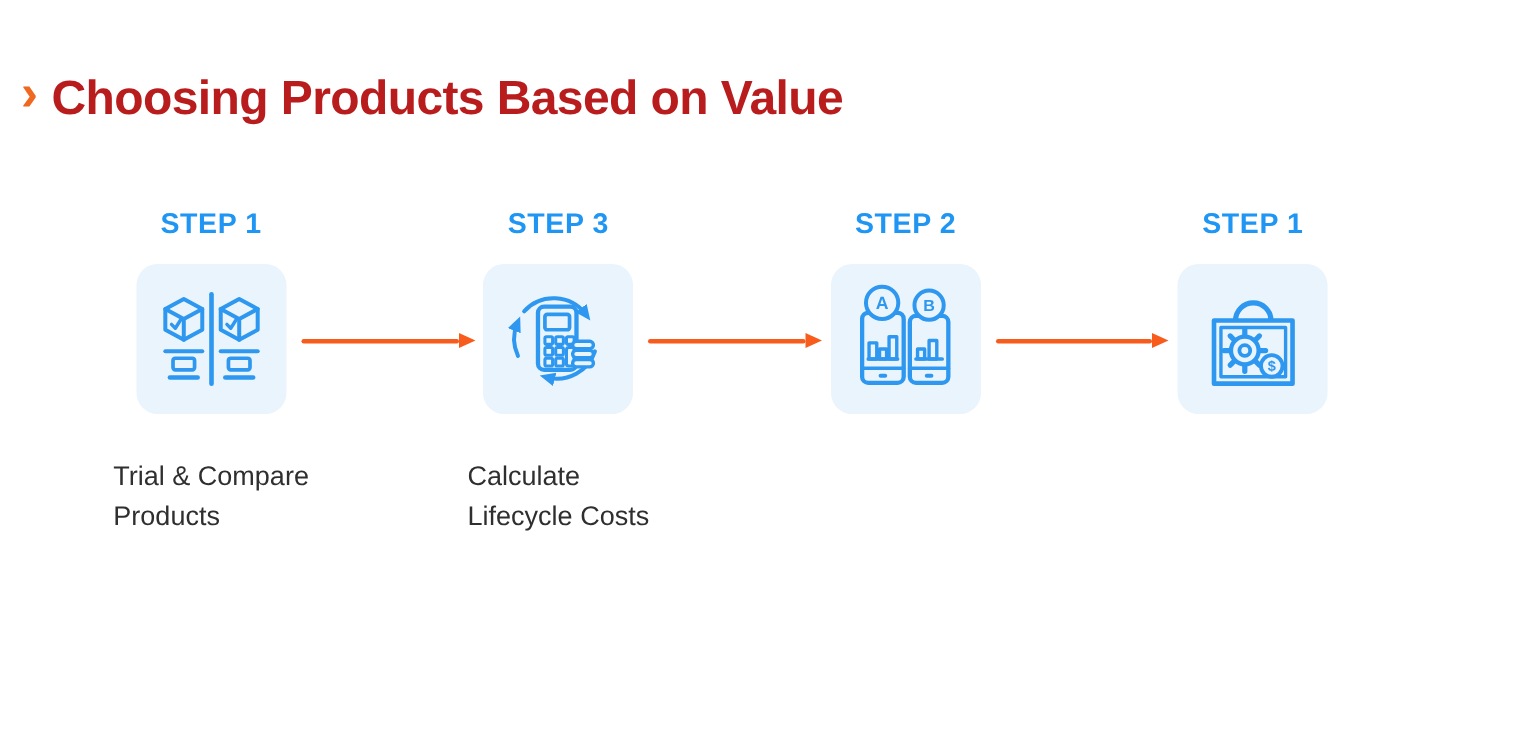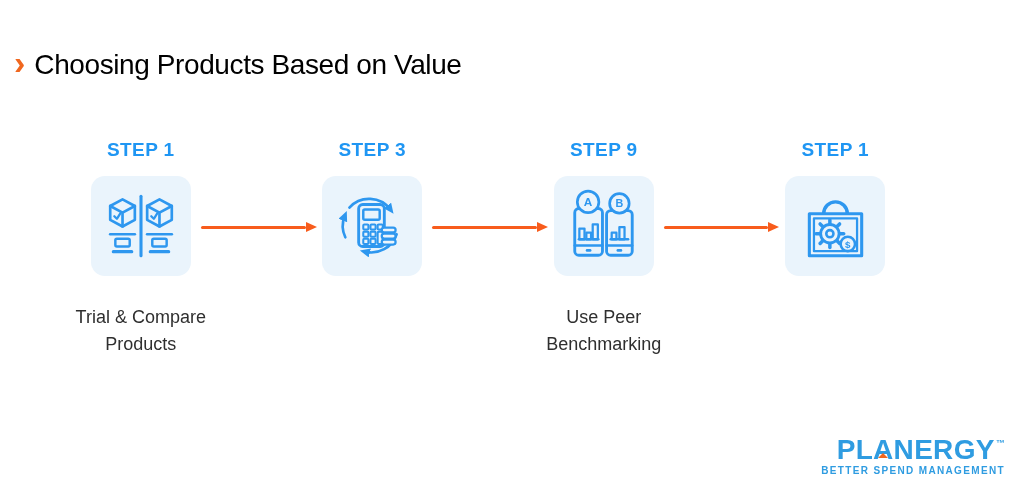--- a/index.html
+++ b/index.html
@@ -3,30 +3,30 @@
 <meta charset="utf-8">
 <style>
   html,body{margin:0;padding:0;background:#ffffff;}
   .canvas{
     position:relative;width:1024px;height:497px;background:#ffffff;
     font-family:"Liberation Sans",sans-serif;overflow:hidden;
   }
   
   .title-row{position:absolute;left:14px;top:46px;display:flex;align-items:flex-start;}
   .chevron{color:#F0671F;font-weight:bold;font-size:34px;line-height:34px;margin-right:9px;margin-top:-1px;}
-  .page-title{margin:0;font-size:28px;line-height:38px;font-weight:normal;letter-spacing:-0.4px;color:#000000;}
+  .page-title{margin:0;font-size:32px;line-height:38px;font-weight:bold;letter-spacing:-0.4px;color:#b91c1c;}
 
   
   .steps-row{position:absolute;left:25px;top:139px;width:926px;display:flex;}
   .step{width:231.5px;display:flex;flex-direction:column;align-items:center;}
   .step-label{font-size:19px;font-weight:bold;color:#1F96F3;letter-spacing:0.4px;height:22px;}
   .icon-box{margin-top:15px;width:100px;height:100px;border-radius:14px;background:#EAF4FC;
     display:flex;align-items:center;justify-content:center;}
   .icon-box svg{display:block;}
-  .caption{margin-top:28px;font-size:18px;line-height:27px;color:#2F2F2F;text-align:center;white-space:pre-line;}
+  .caption{margin-top:28px;font-size:18px;line-height:27px;color:#2F2F2F;text-align:left;white-space:pre-line;}
 
   
   .flow-arrow{position:absolute;top:221px;height:12px;display:flex;align-items:center;}
   .flow-arrow .line{flex:1;height:3px;background:#F85C1C;border-radius:2px;}
   .flow-arrow .head{width:0;height:0;border-top:5.5px solid transparent;border-bottom:5.5px solid transparent;border-left:11px solid #F85C1C;}
   .flow-arrow-1{left:201px;width:116px;}
   .flow-arrow-2{left:432px;width:116px;}
   .flow-arrow-3{left:664px;width:115px;}
 
   
@@ -111,24 +111,26 @@
             <rect class="ic" x="36.5" y="50.5" width="5" height="5" rx="1" stroke-width="2"></rect>
             <rect class="ic" x="43.5" y="43.5" width="5" height="12" rx="1.5" stroke-width="2"></rect>
           </g>
           <g>
             <rect class="ic-bg" x="47.5" y="39.5" width="13.5" height="4.8" rx="2.4" stroke-width="2.2"></rect>
             <rect class="ic-bg" x="47.5" y="45.4" width="13.5" height="4.8" rx="2.4" stroke-width="2.2"></rect>
             <rect class="ic-bg" x="47.5" y="51.3" width="13.5" height="4.8" rx="2.4" stroke-width="2.2"></rect>
           </g>
         </svg>
       </div>
-    </div>
-
-    <div class="step">
-      <div class="step-label">STEP 9</div>
+      <div class="caption">Calculate
+Lifecycle Costs</div>
+    </div>
+
+    <div class="step">
+      <div class="step-label">STEP 2</div>
       <div class="icon-box">
         <svg width="78" height="78" viewBox="0 0 76 76">
           <g>
             <rect class="ic" x="9.5" y="21" width="27" height="45.5" rx="4" stroke-width="2.8"></rect>
             <line class="ic" x1="9.5" y1="57" x2="36.5" y2="57" stroke-width="2.4"></line>
             <line class="ic" x1="21.5" y1="61.8" x2="24.5" y2="61.8" stroke-width="2.6"></line>
             <line class="ic" x1="13.5" y1="51" x2="32.5" y2="51" stroke-width="2.4"></line>
             <rect class="ic" x="14" y="40.5" width="5" height="10.5" stroke-width="2.2"></rect>
             <rect class="ic" x="20.8" y="44.5" width="4.6" height="6.5" stroke-width="2.2"></rect>
             <rect class="ic" x="27" y="36.5" width="5" height="14.5" stroke-width="2.2"></rect>
@@ -140,22 +142,20 @@
             <line class="ic" x1="40.5" y1="57" x2="65.5" y2="57" stroke-width="2.4"></line>
             <line class="ic" x1="51.5" y1="61.8" x2="54.5" y2="61.8" stroke-width="2.6"></line>
             <line class="ic" x1="44.5" y1="51" x2="61.5" y2="51" stroke-width="2.4"></line>
             <rect class="ic" x="45.5" y="44.5" width="4.6" height="6.5" stroke-width="2.2"></rect>
             <rect class="ic" x="53" y="39" width="5" height="12" stroke-width="2.2"></rect>
             <circle class="ic-bg" cx="53" cy="16" r="9.5" stroke-width="2.6"></circle>
             <text class="ic-text" x="53" y="19.8" font-size="10.5" text-anchor="middle">B</text>
           </g>
         </svg>
       </div>
-      <div class="caption">Use Peer
-Benchmarking</div>
     </div>
 
     <div class="step">
       <div class="step-label">STEP 1</div>
       <div class="icon-box">
         <svg width="78" height="78" viewBox="0 0 76 76">
           <g>
             <path class="ic" stroke-width="3.4" d="M27 26 A 11.5 11.5 0 1 1 50 26"></path>
             <rect class="ic-bg" x="13" y="26" width="51" height="41" stroke-width="3"></rect>
             <rect class="ic" x="17.5" y="30.5" width="42" height="32" stroke-width="2.2"></rect>
@@ -188,18 +188,14 @@
   </div>
   <div class="flow-arrow flow-arrow-2">
     <span class="line"></span>
     <span class="head"></span>
   </div>
   <div class="flow-arrow flow-arrow-3">
     <span class="line"></span>
     <span class="head"></span>
   </div>
 
-  <footer class="logo">
-    <div class="wordmark"><span>PL</span><span class="logo-a">A</span><span>NERGY</span><span class="tm">™</span></div>
-    <div class="tagline">BETTER SPEND MANAGEMENT</div>
-  </footer>
 
 </div>
 
 </body></html>

